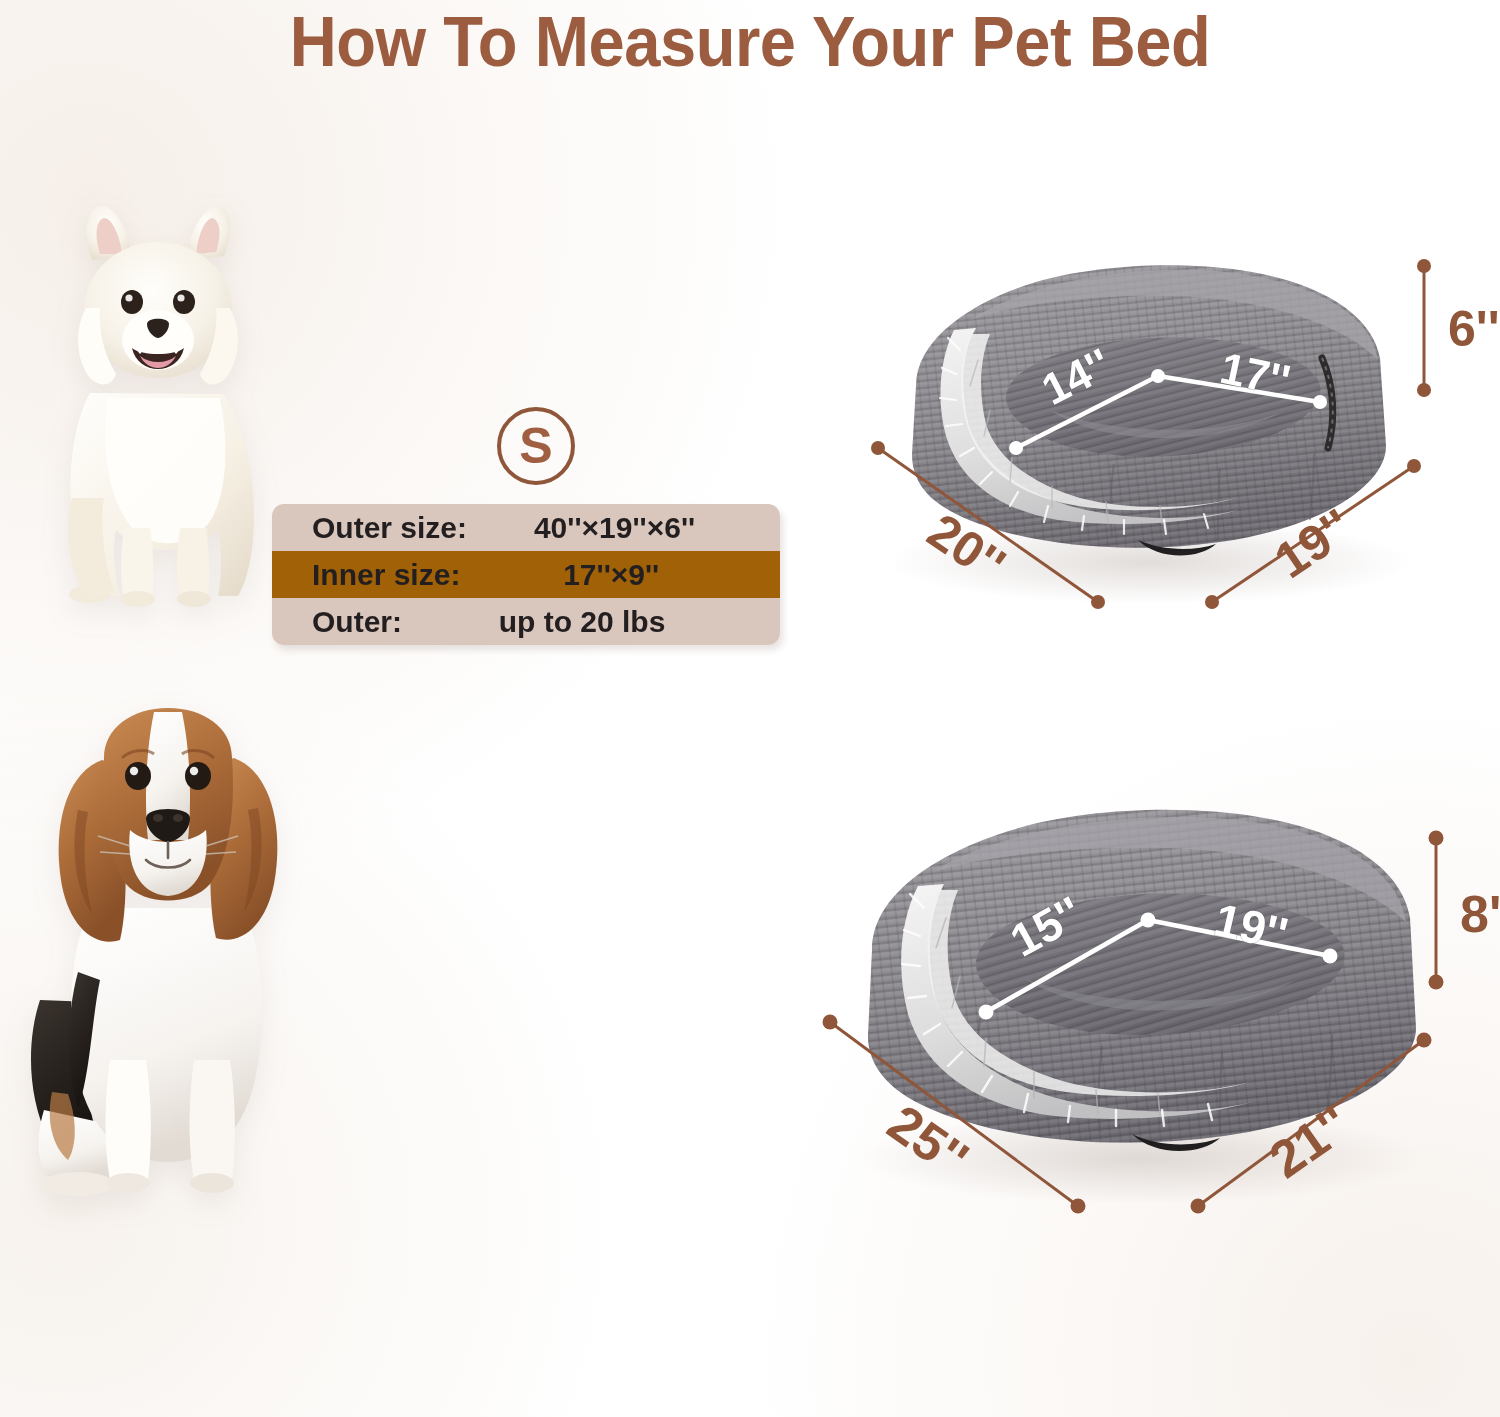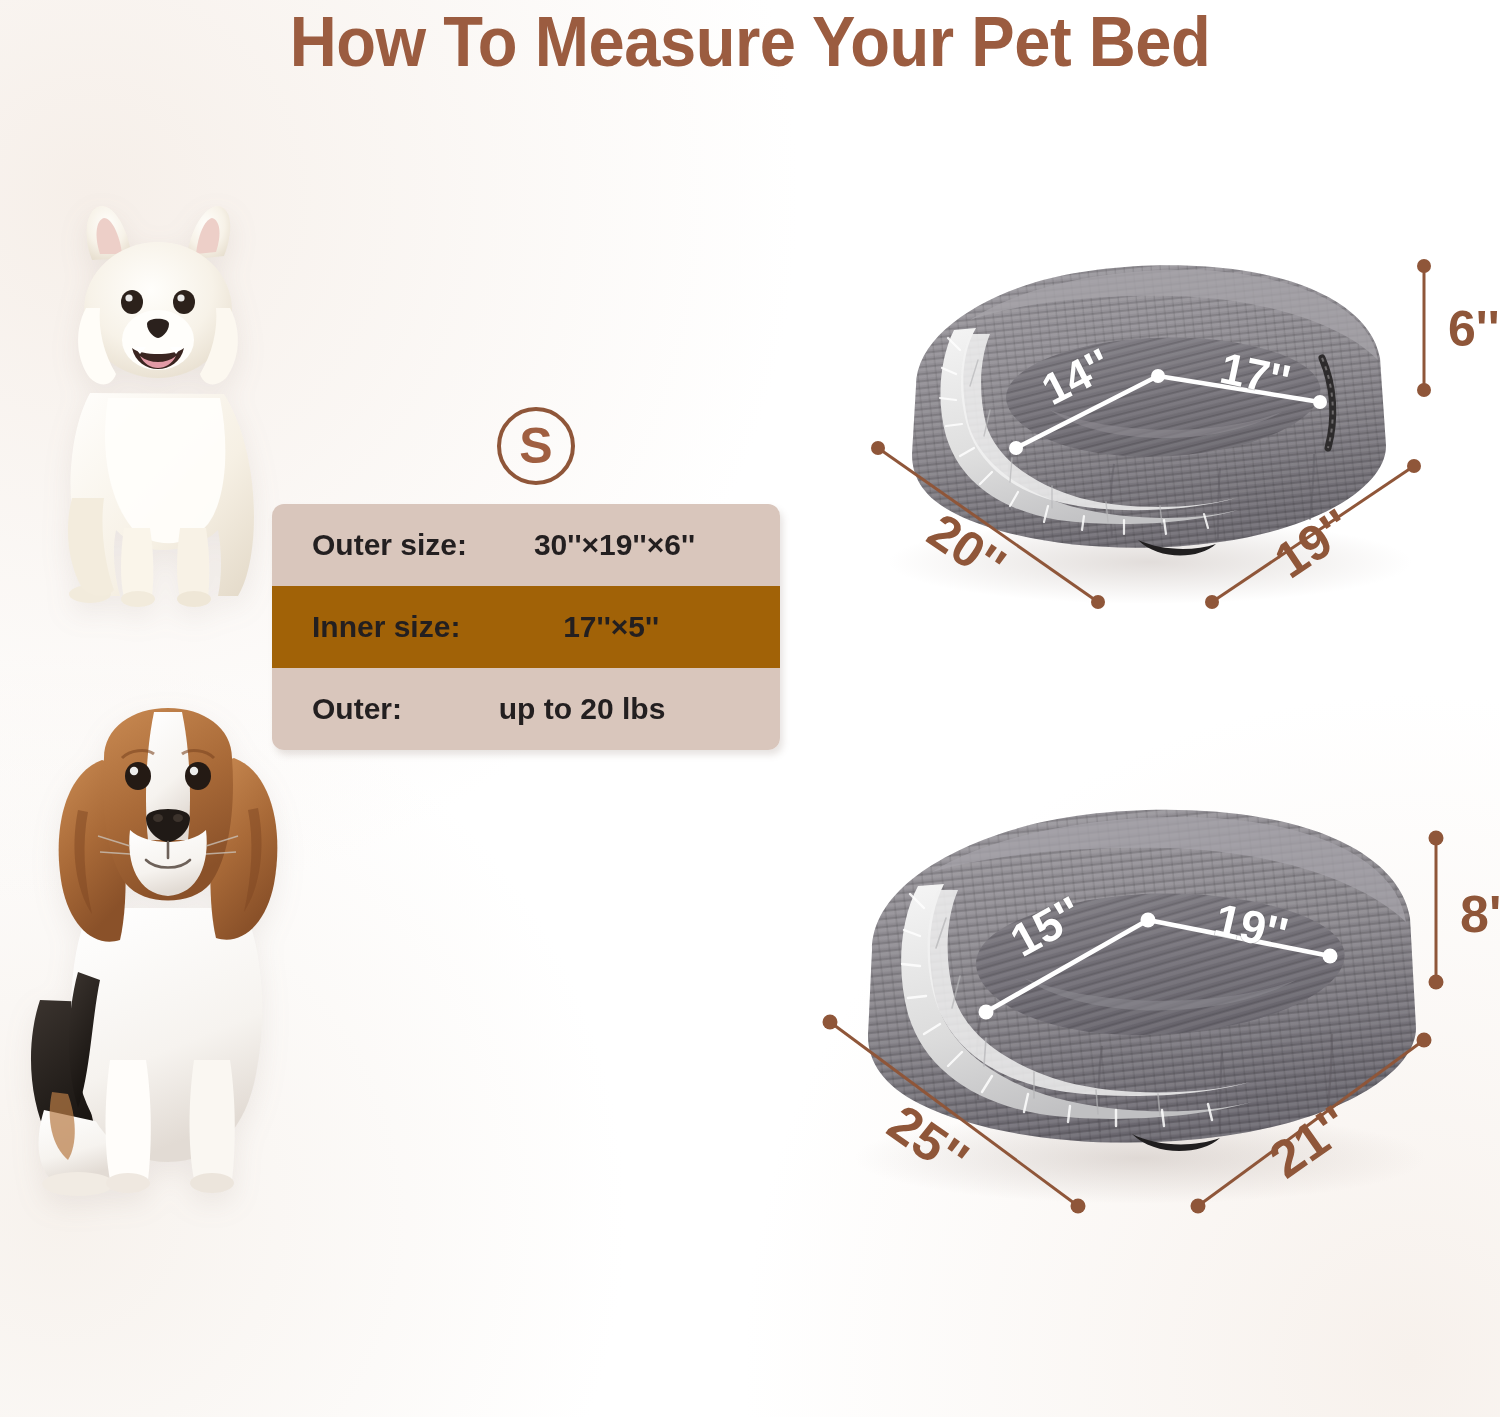--- a/index.html
+++ b/index.html
@@ -78,21 +78,21 @@
     position: absolute;
     border-radius: 12px;
     overflow: hidden;
     box-shadow: 3px 5px 7px rgba(120,100,90,0.18);
   }
   #table-s { left: 272px; top: 334px; width: 508px; }
 
   .spec-row {
     display: flex;
     align-items: center;
-    height: 82px;
+    height: 47px;
     padding: 0 0 0 40px;
   }
   .spec-row.tint  { background: #d9c6bc; }
   .spec-row.plain { background: #a16207; }
 
   .spec-label {
     font-weight: bold;
     font-size: 30px;
     color: #231f20;
     flex: 0 0 auto;
@@ -191,25 +191,25 @@
       <path d="M106 149 L112 156 L118 149 Z" fill="#ffffff"></path>
       <path d="M142 149 L148 156 L154 149 Z" fill="#ffffff"></path>
     </svg>
   </div>
 
   <div class="size-badge" id="badge-s">S</div>
 
   <div class="spec-table" id="table-s">
     <div class="spec-row tint">
       <span class="spec-label">Outer size:</span>
-      <span class="spec-value">30''×19''×6''</span>
+      <span class="spec-value">40''×19''×6''</span>
     </div>
     <div class="spec-row plain">
       <span class="spec-label">Inner size:</span>
-      <span class="spec-value">17''×5''</span>
+      <span class="spec-value">17''×9''</span>
     </div>
     <div class="spec-row tint">
       <span class="spec-label">Outer:</span>
       <span class="spec-value">up to 20 lbs</span>
     </div>
   </div>
 
   <div class="bed-figure" id="bed-s">
     <svg viewBox="0 0 680 420">
       <defs>

